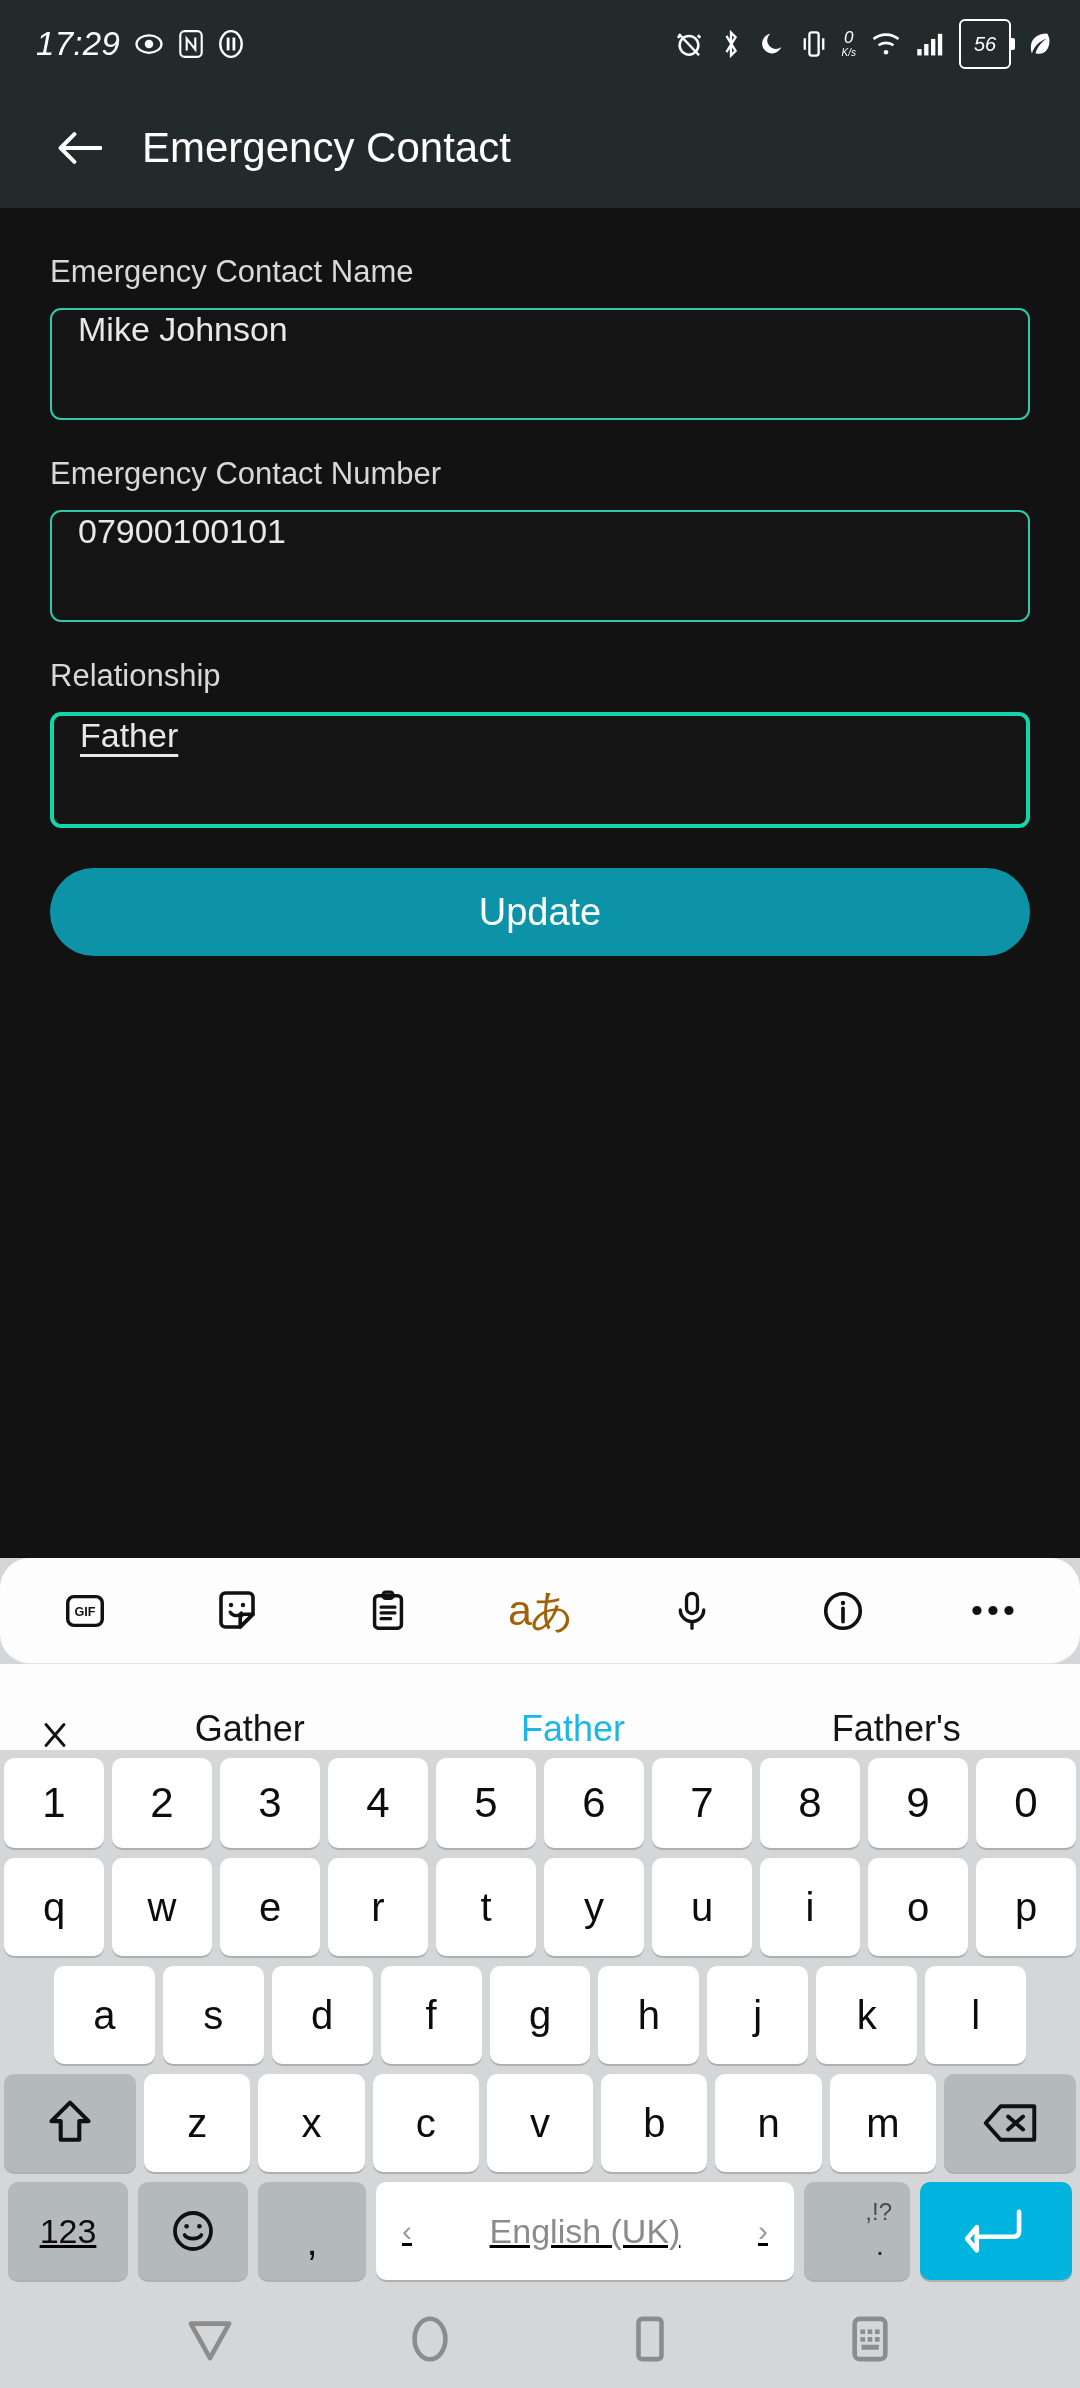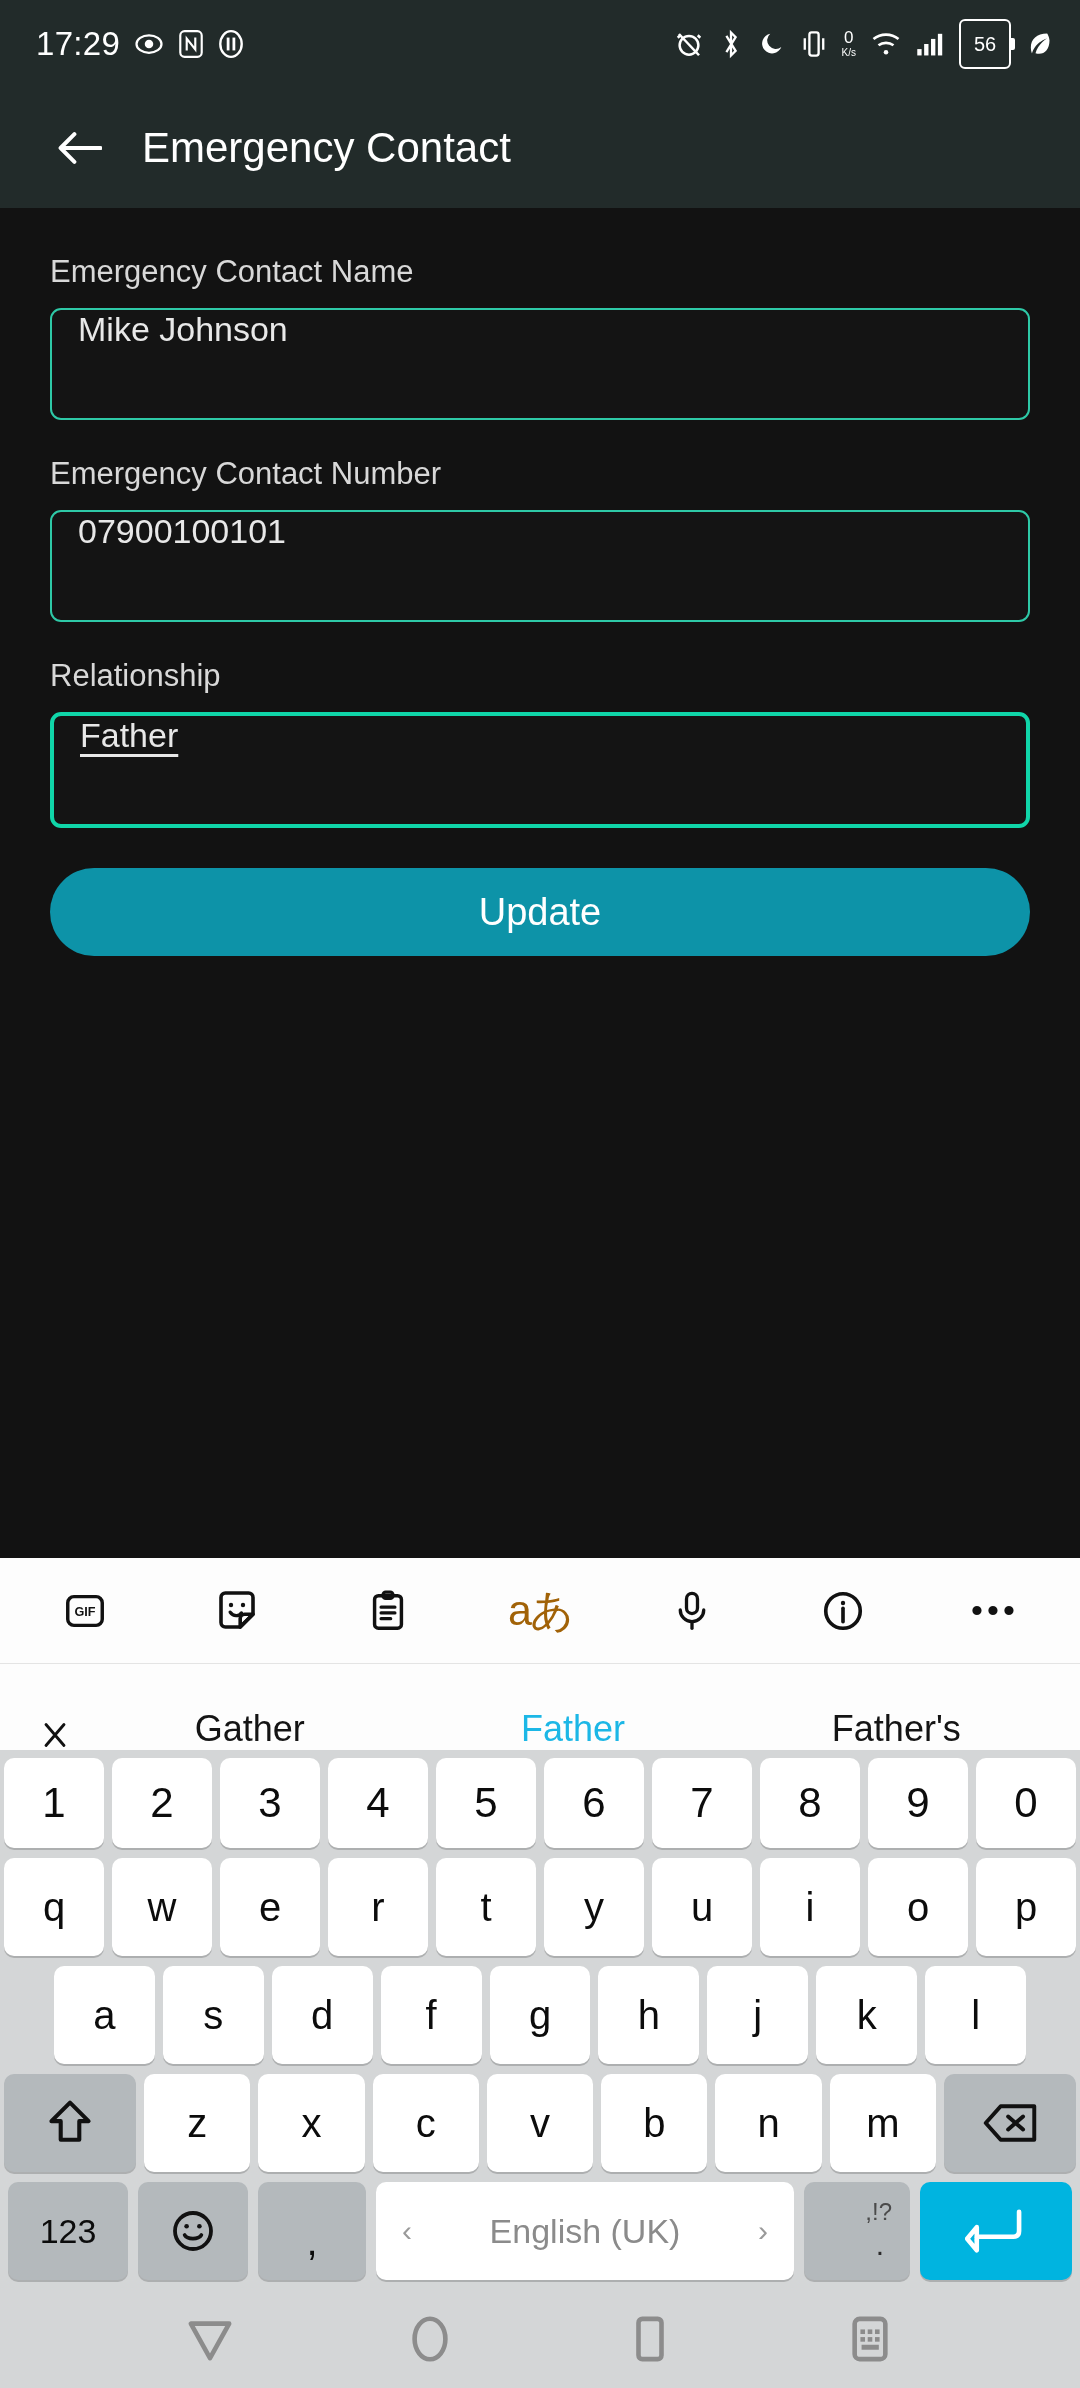--- a/index.html
+++ b/index.html
@@ -8,21 +8,21 @@
     background:#111111;
     font-family:"Liberation Sans", sans-serif;
     overflow:hidden;
   }
   .screen { position:relative; width:1080px; height:2388px; display:flex; flex-direction:column; }
 
   
   .statusbar {
     height:88px; background:#222b2a; color:#ffffff;
     display:flex; align-items:center; justify-content:space-between;
-    padding:0 28px 0 36px; flex:0 0 auto;
+    padding:0 28px 0 36px; flex:0 0 auto;font-style:italic;
   }
   .sb-left { display:flex; align-items:center; gap:14px; }
   .sb-time { font-size:33px; letter-spacing:.3px; }
   .sb-right { display:flex; align-items:center; gap:15px; }
   .sb-ico { display:inline-flex; align-items:center; justify-content:center; }
   .netspeed { display:flex; flex-direction:column; align-items:center; line-height:1;
               font-size:15px; margin-top:-2px; }
   .netspeed .v { font-size:17px; }
   .netspeed .u { font-size:10px; margin-top:2px; }
   .battery {
@@ -58,21 +58,21 @@
   .update-btn {
     margin-top:40px; height:88px; background:#0d93a8; border-radius:44px;
     display:flex; align-items:center; justify-content:center; cursor:pointer;
   }
   .update-btn span { color:#ffffff; font-size:38px; }
 
   
   .keyboard { flex:0 0 auto; background:#d4d6d7; }
   .kb-toolbar {
     height:106px; background:#fdfdfd; display:flex; align-items:center;
-    justify-content:space-between; padding:0 48px; border-bottom:1px solid #e4e4e4;
+    justify-content:space-between; padding:0 48px; border-bottom:1px solid #e4e4e4;border-radius:30px;
   }
   .kb-toolbar .tb-item { display:flex; align-items:center; justify-content:center;
                          width:74px; height:74px; cursor:pointer; }
   .lang-glyph { font-size:43px; color:#a16207; letter-spacing:-2px; }
   .dots { letter-spacing:4px; font-size:34px; color:#111; line-height:0.4; }
 
   .suggestions {
     height:86px; background:#fdfdfd; display:flex; align-items:flex-end; padding:0 22px;
   }
   .sugg-close { width:66px; display:flex; align-items:center; justify-content:center; cursor:pointer; }
@@ -98,21 +98,21 @@
   }
   .key.space .lbl { flex:1; text-align:center; }
   .key.space .arrow { color:#9a9a9a; font-size:30px; }
   .key.punct { flex:0 0 106px; background:#b4b9bc; position:relative; }
   .key.punct .top { position:absolute; top:16px; right:18px; font-size:24px; color:#4a4a4a; }
   .key.punct .bot { position:absolute; bottom:18px; right:26px; font-size:30px; color:#2b2b2b; }
   .key.k123 { flex:0 0 120px; background:#b4b9bc; font-size:34px; }
   .key.emoji { flex:0 0 110px; background:#b4b9bc; }
   .key.comma { flex:0 0 108px; background:#b4b9bc; font-size:40px; align-items:flex-end; padding-bottom:16px; }
   .key.enterkey { flex:0 0 152px; }
-  .row-bottom { gap:10px; padding:0 4px; }
+  .row-bottom { gap:10px; padding:0 4px;text-decoration:underline; }
 
   
   .navbar {
     height:98px; background:#d4d6d7; display:flex; align-items:center;
     justify-content:space-around; padding:0 100px; flex:0 0 auto;
   }
   .nav-item { display:flex; align-items:center; justify-content:center; width:90px; height:60px; cursor:pointer; }
 </style>
 </head>
 <body>

